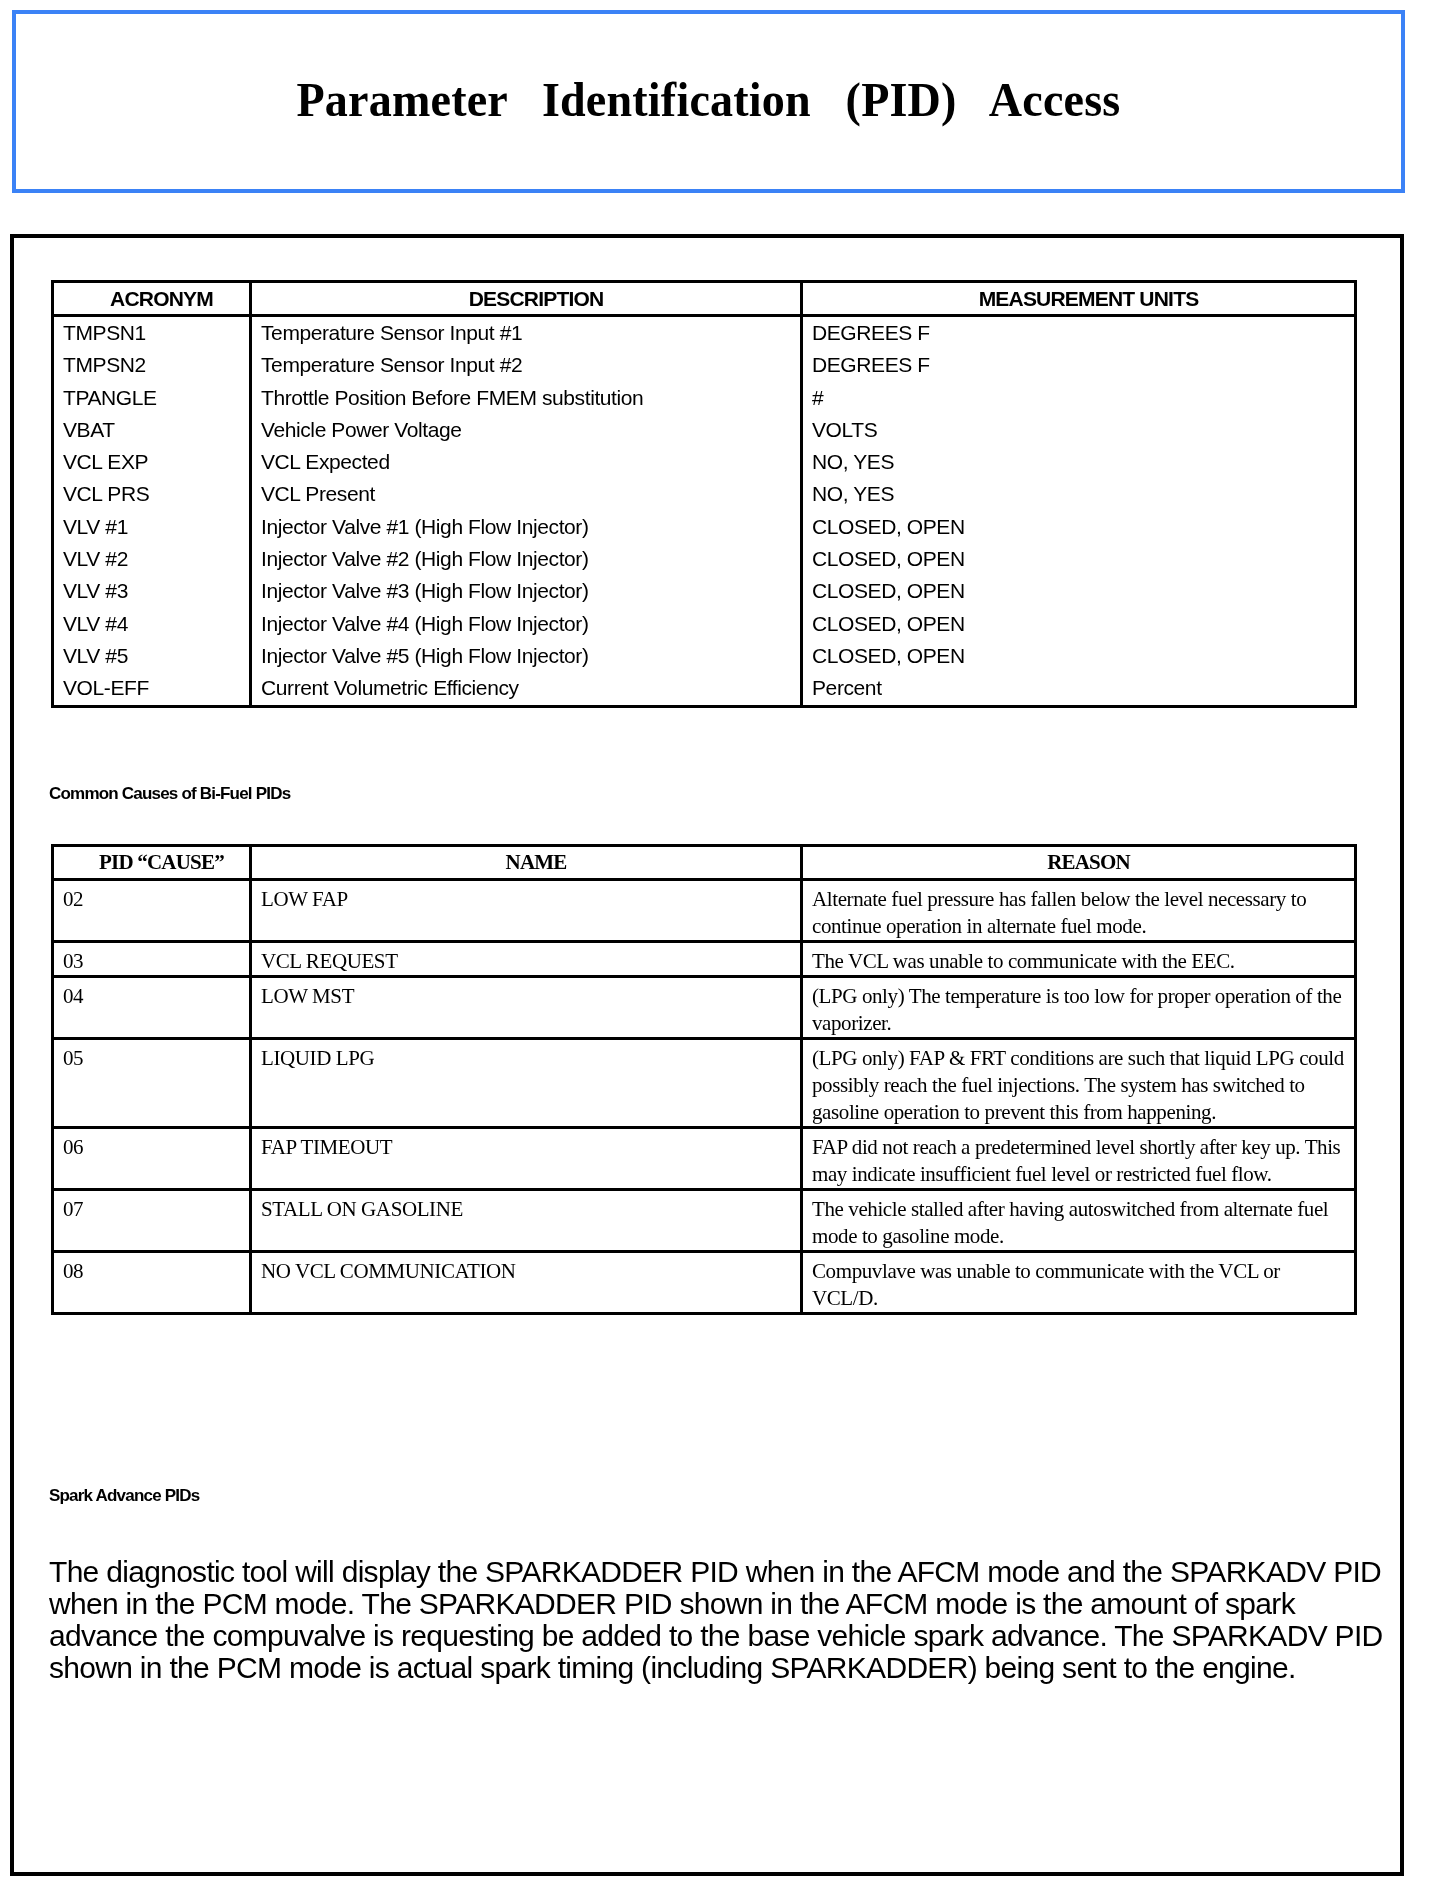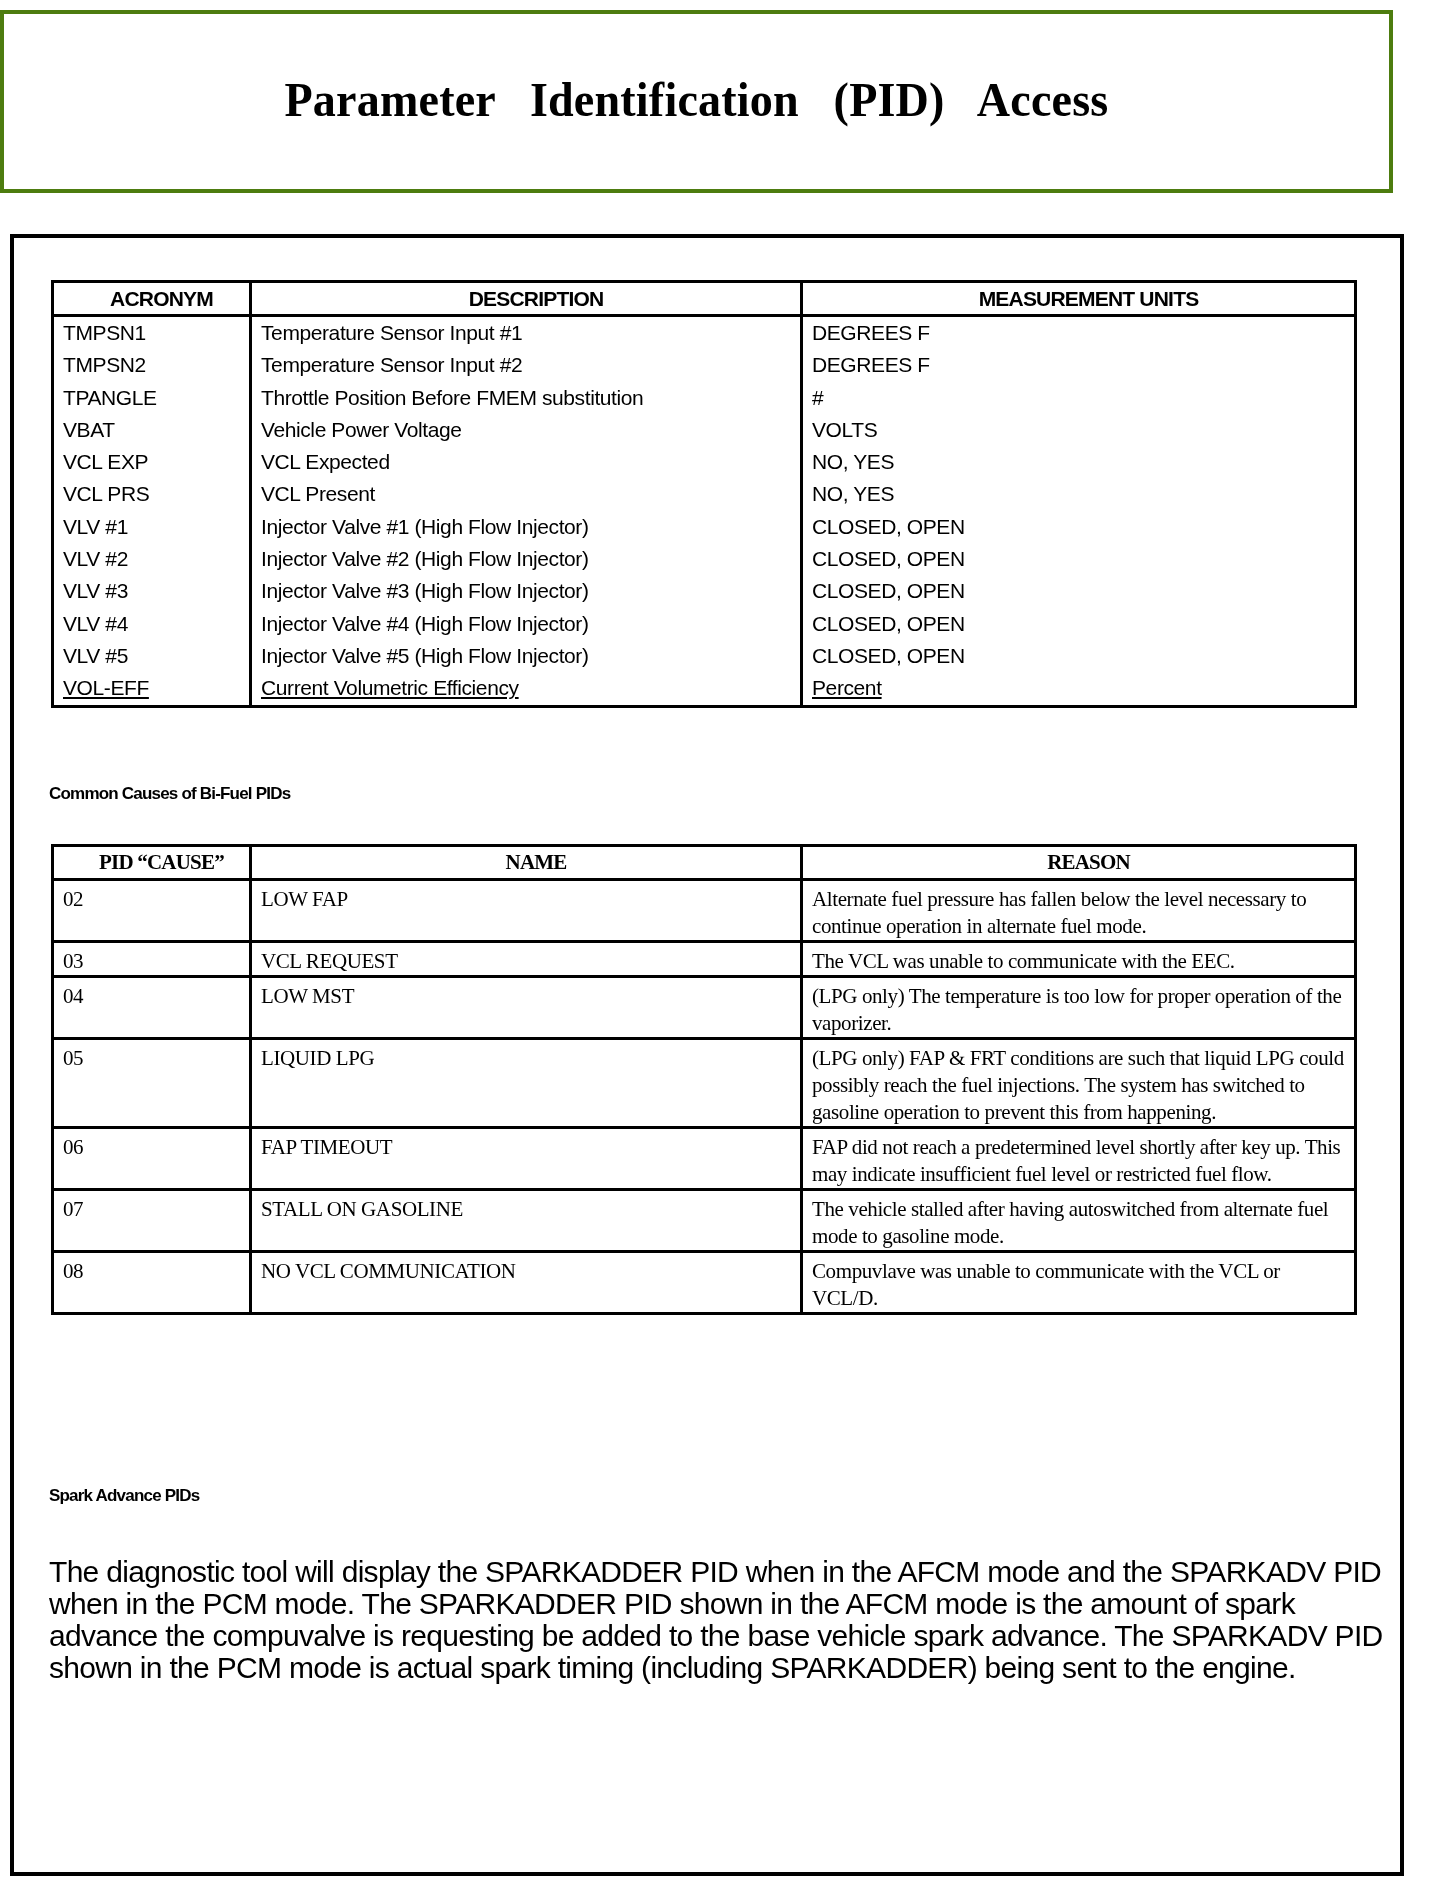--- a/index.html
+++ b/index.html
@@ -1,26 +1,26 @@
 <!DOCTYPE html>
 <html><head>
 <meta charset="utf-8">
 <style>
   html, body { margin:0; padding:0; background:#ffffff; }
   body { width:1440px; height:1890px; position:relative; overflow:hidden; color:#000; font-family:"Liberation Sans", sans-serif; }
-  .header-box { position:absolute; left:0; top:10px; width:1385px; height:175px; border:4px solid #4d7c0f; }
+  .header-box { position:absolute; left:12px; top:10px; width:1385px; height:175px; border:4px solid #3b82f6; }
   .title { position:absolute; left:0; right:0; top:58px; text-align:center; font-family:"Liberation Serif", serif; font-weight:bold; font-size:48px; word-spacing:24px; letter-spacing:0.2px; transform:scaleX(0.96); }
   .content-box { position:absolute; left:10px; top:234px; width:1386px; height:1634px; border:4px solid #000; }
   table { position:absolute; border-collapse:collapse; table-layout:fixed; }
   td, th { border:3px solid #000; padding:0 9px; vertical-align:top; font-size:21px; letter-spacing:-0.4px; }
   th { font-weight:bold; text-align:center; vertical-align:middle; font-size:21px; letter-spacing:-0.8px;padding-left:29px; }
   #pid-table { left:37px; top:42px; width:1303px; }
   #pid-table th { height:31px; }
   #pid-table td { border-top:none; border-bottom:none; height:32.3px; line-height:32px; padding-top:0; }
-  #pid-table tr.last td { border-bottom:3px solid #000;text-decoration:underline; }
+  #pid-table tr.last td { border-bottom:3px solid #000; }
   #cause-table { left:37px; top:606px; width:1303px;font-family:Liberation Serif, serif; }
   #cause-table th { height:31px; }
   #cause-table td { line-height:27px; padding-top:5px; }
   .section-heading { position:absolute; left:35px; font-weight:bold; font-size:17px; letter-spacing:-0.8px; }
   #h-common { top:546px; }
   #h-spark { top:1248px; }
   .spark-para { position:absolute; left:35px; top:1318px; width:1340px; font-size:30px; line-height:32px; letter-spacing:-0.7px; }
   col.c1 { width:198px; } col.c2 { width:551px; } col.c3 { width:554px; }
 </style>
 </head>

